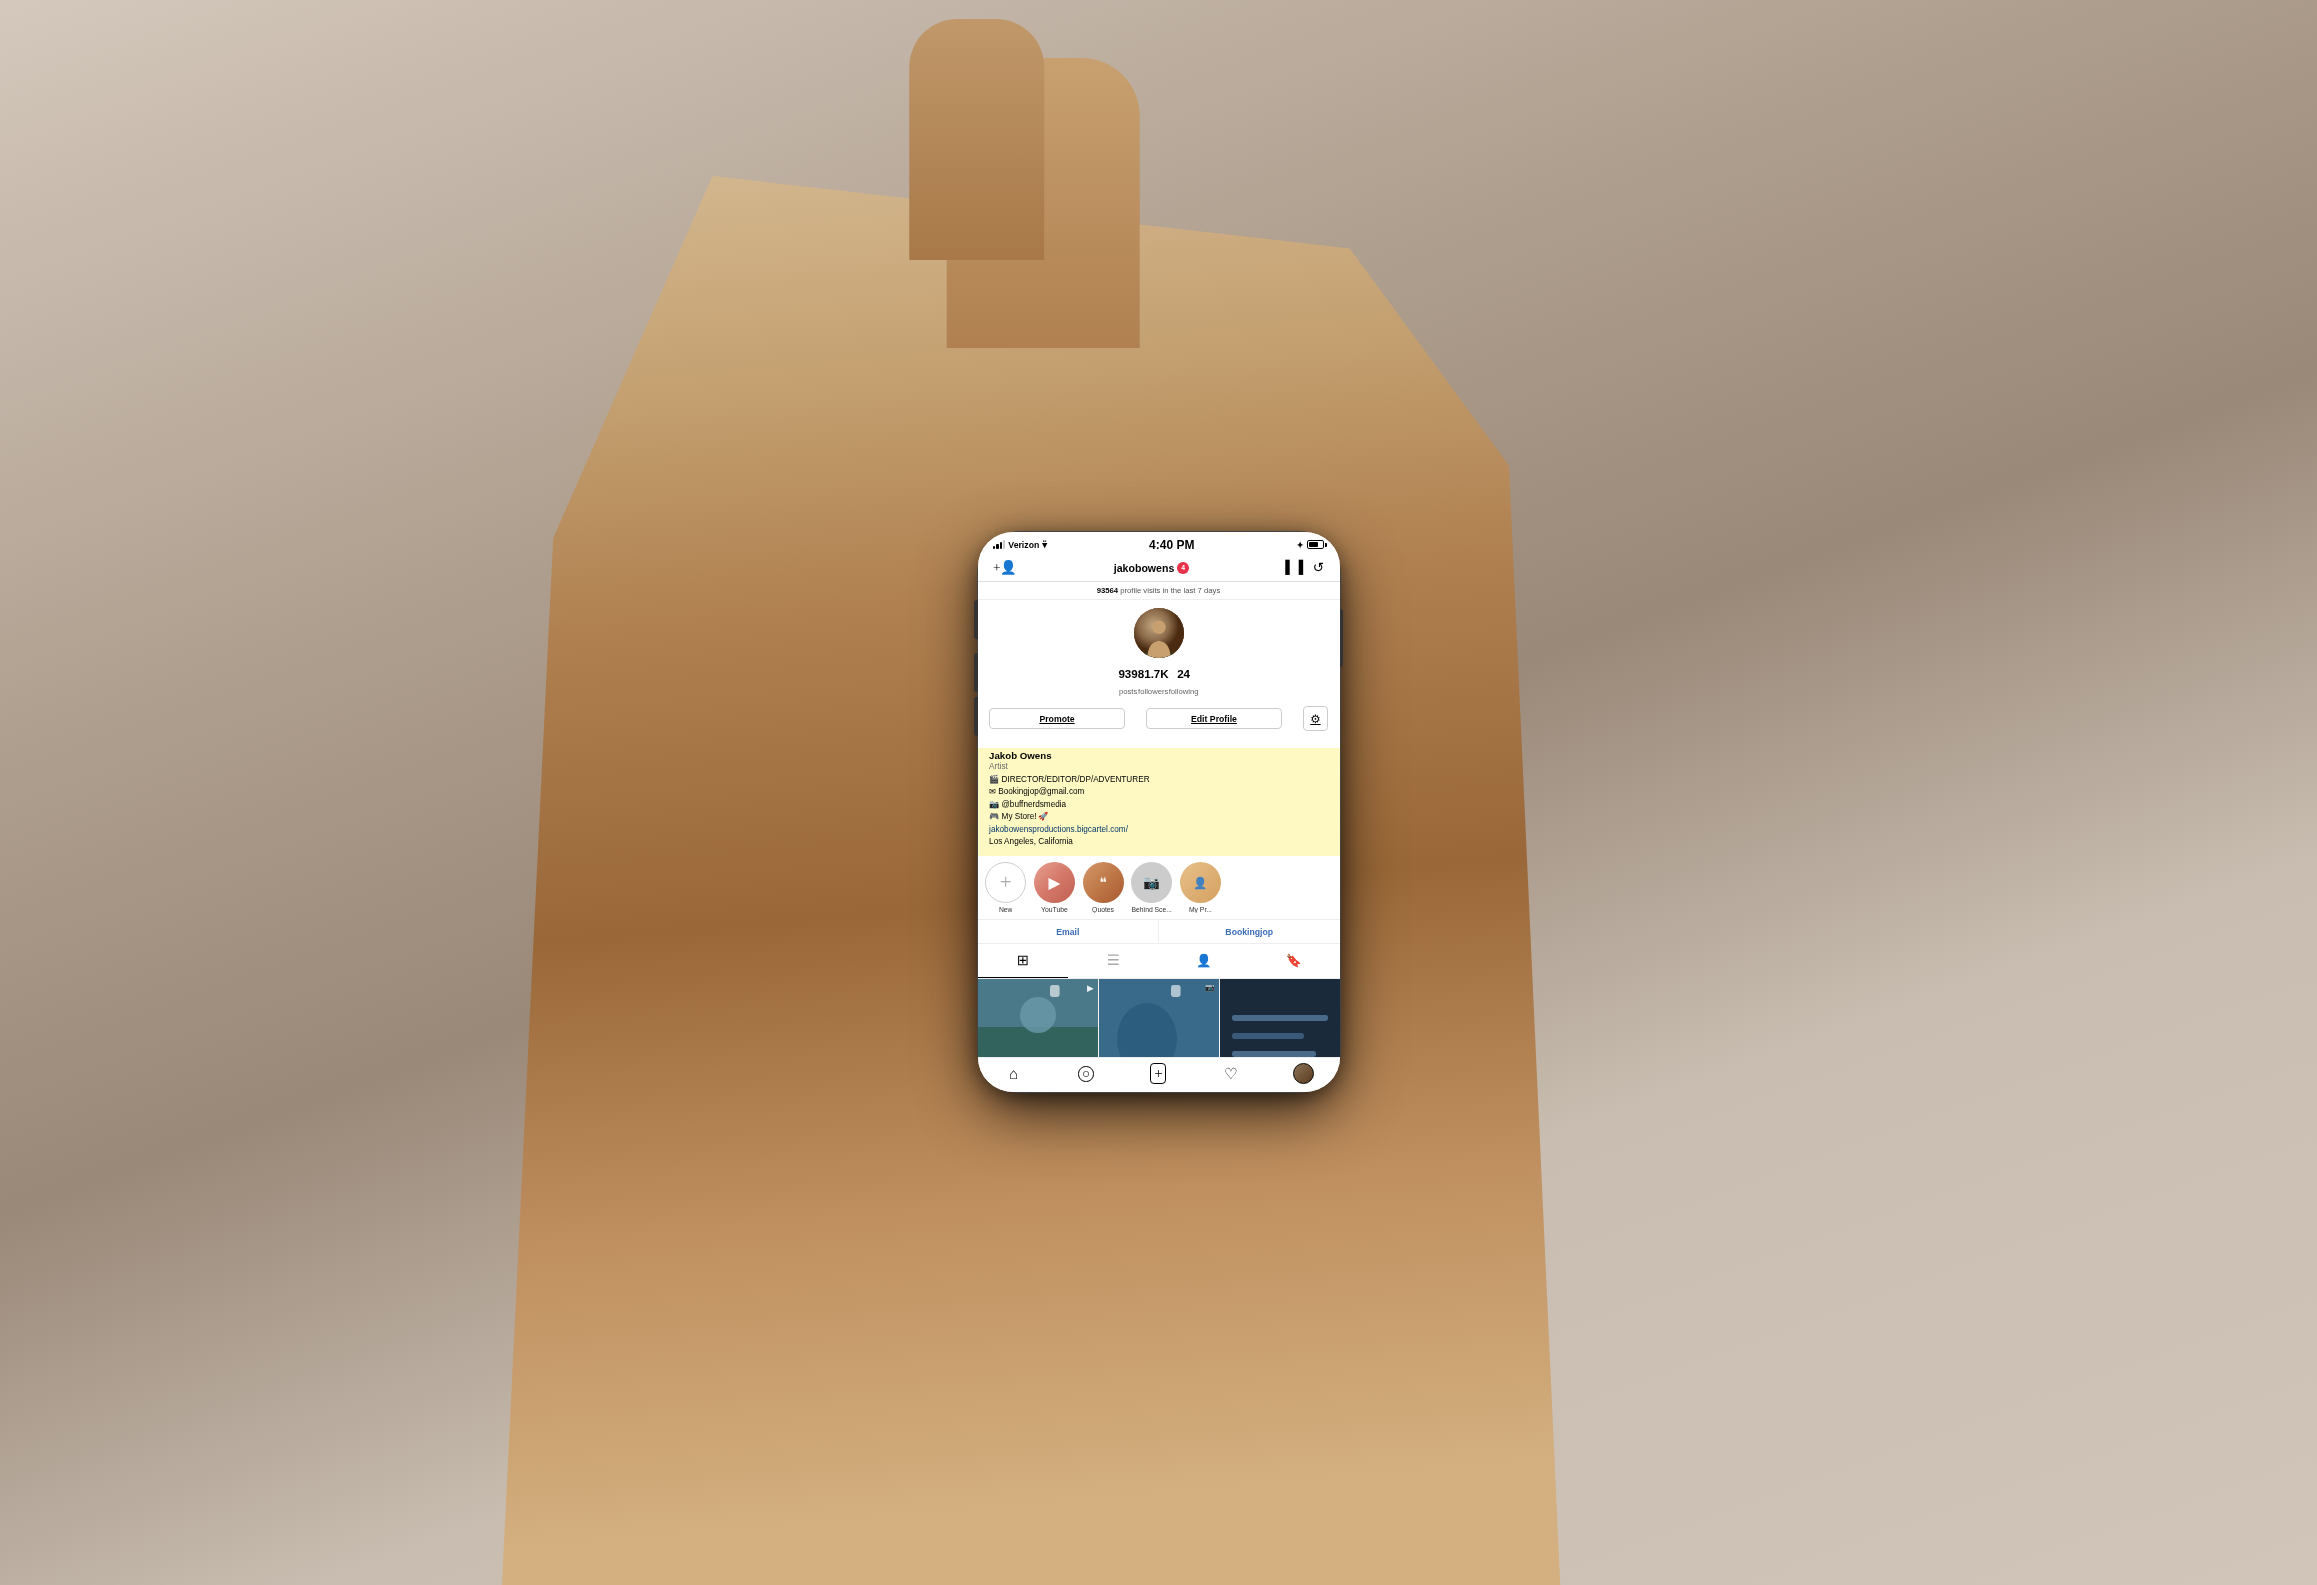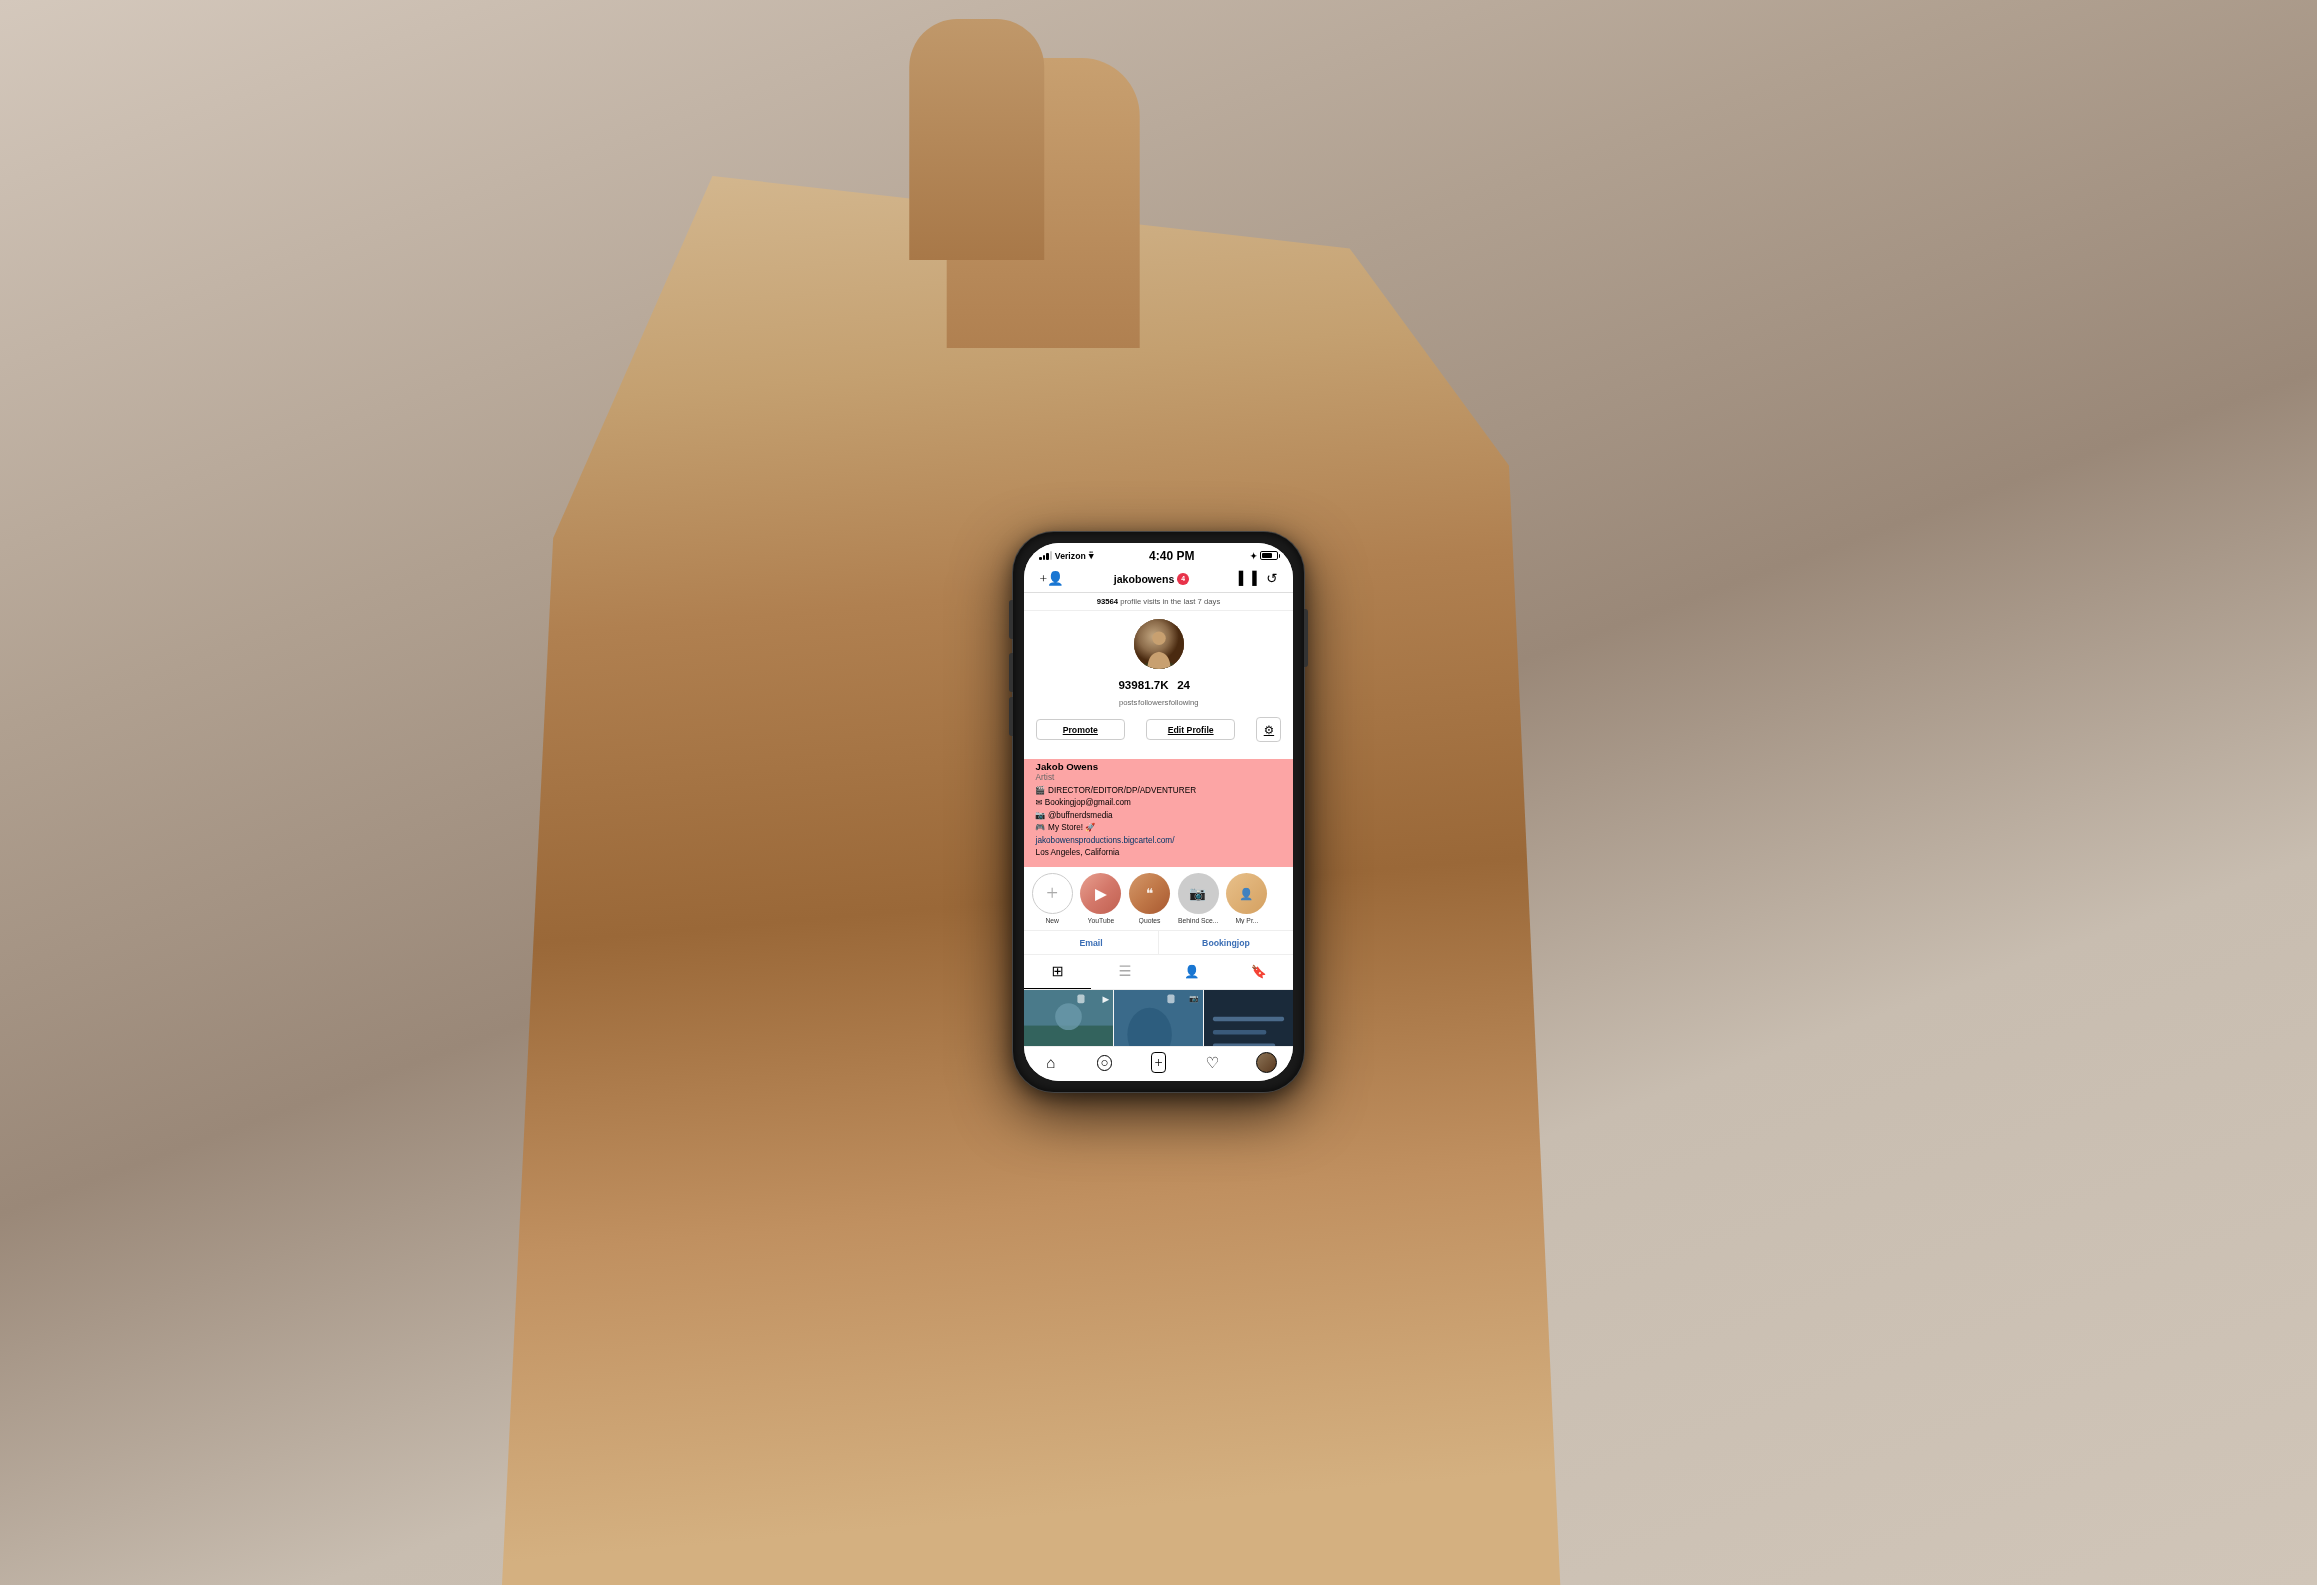--- a/index.html
+++ b/index.html
@@ -33,25 +33,25 @@
     }
 
     
     .phone-wrapper {
       position: relative;
       z-index: 10;
       margin-top: 39px;
     }
 
     .phone {
-      width: 291px;
+      width: 362px;
       height: 560px;
       background: #1a1a1a;
       border-radius: 41px;
-      padding: 11px;
+      padding: 0;
       box-shadow:
         0 0 0 1px #444,
         0 19.3px 58px rgba(0,0,0,0.7),
         0 4.8px 19.3px rgba(0,0,0,0.5),
         inset 0 0 9.7px rgba(0,0,0,0.8);
       position: relative;
     }
 
     
     .phone::before {
@@ -299,21 +299,21 @@
       display: flex;
       align-items: center;
       justify-content: center;
       font-size: 11.6px;
       cursor: pointer;
       flex-shrink: 0;
     }
 
     
     .bio-section {
-      background: #fca5a5;
+      background: #fef9c3;
       padding: 1.9px 11.6px 7.7px;
       flex-shrink: 0;
     }
 
     .bio-name {
       font-size: 9.7px;
       font-weight: 700;
       font-family: -apple-system, 'Helvetica Neue', sans-serif;
       color: #000;
       margin-bottom: 1px;

